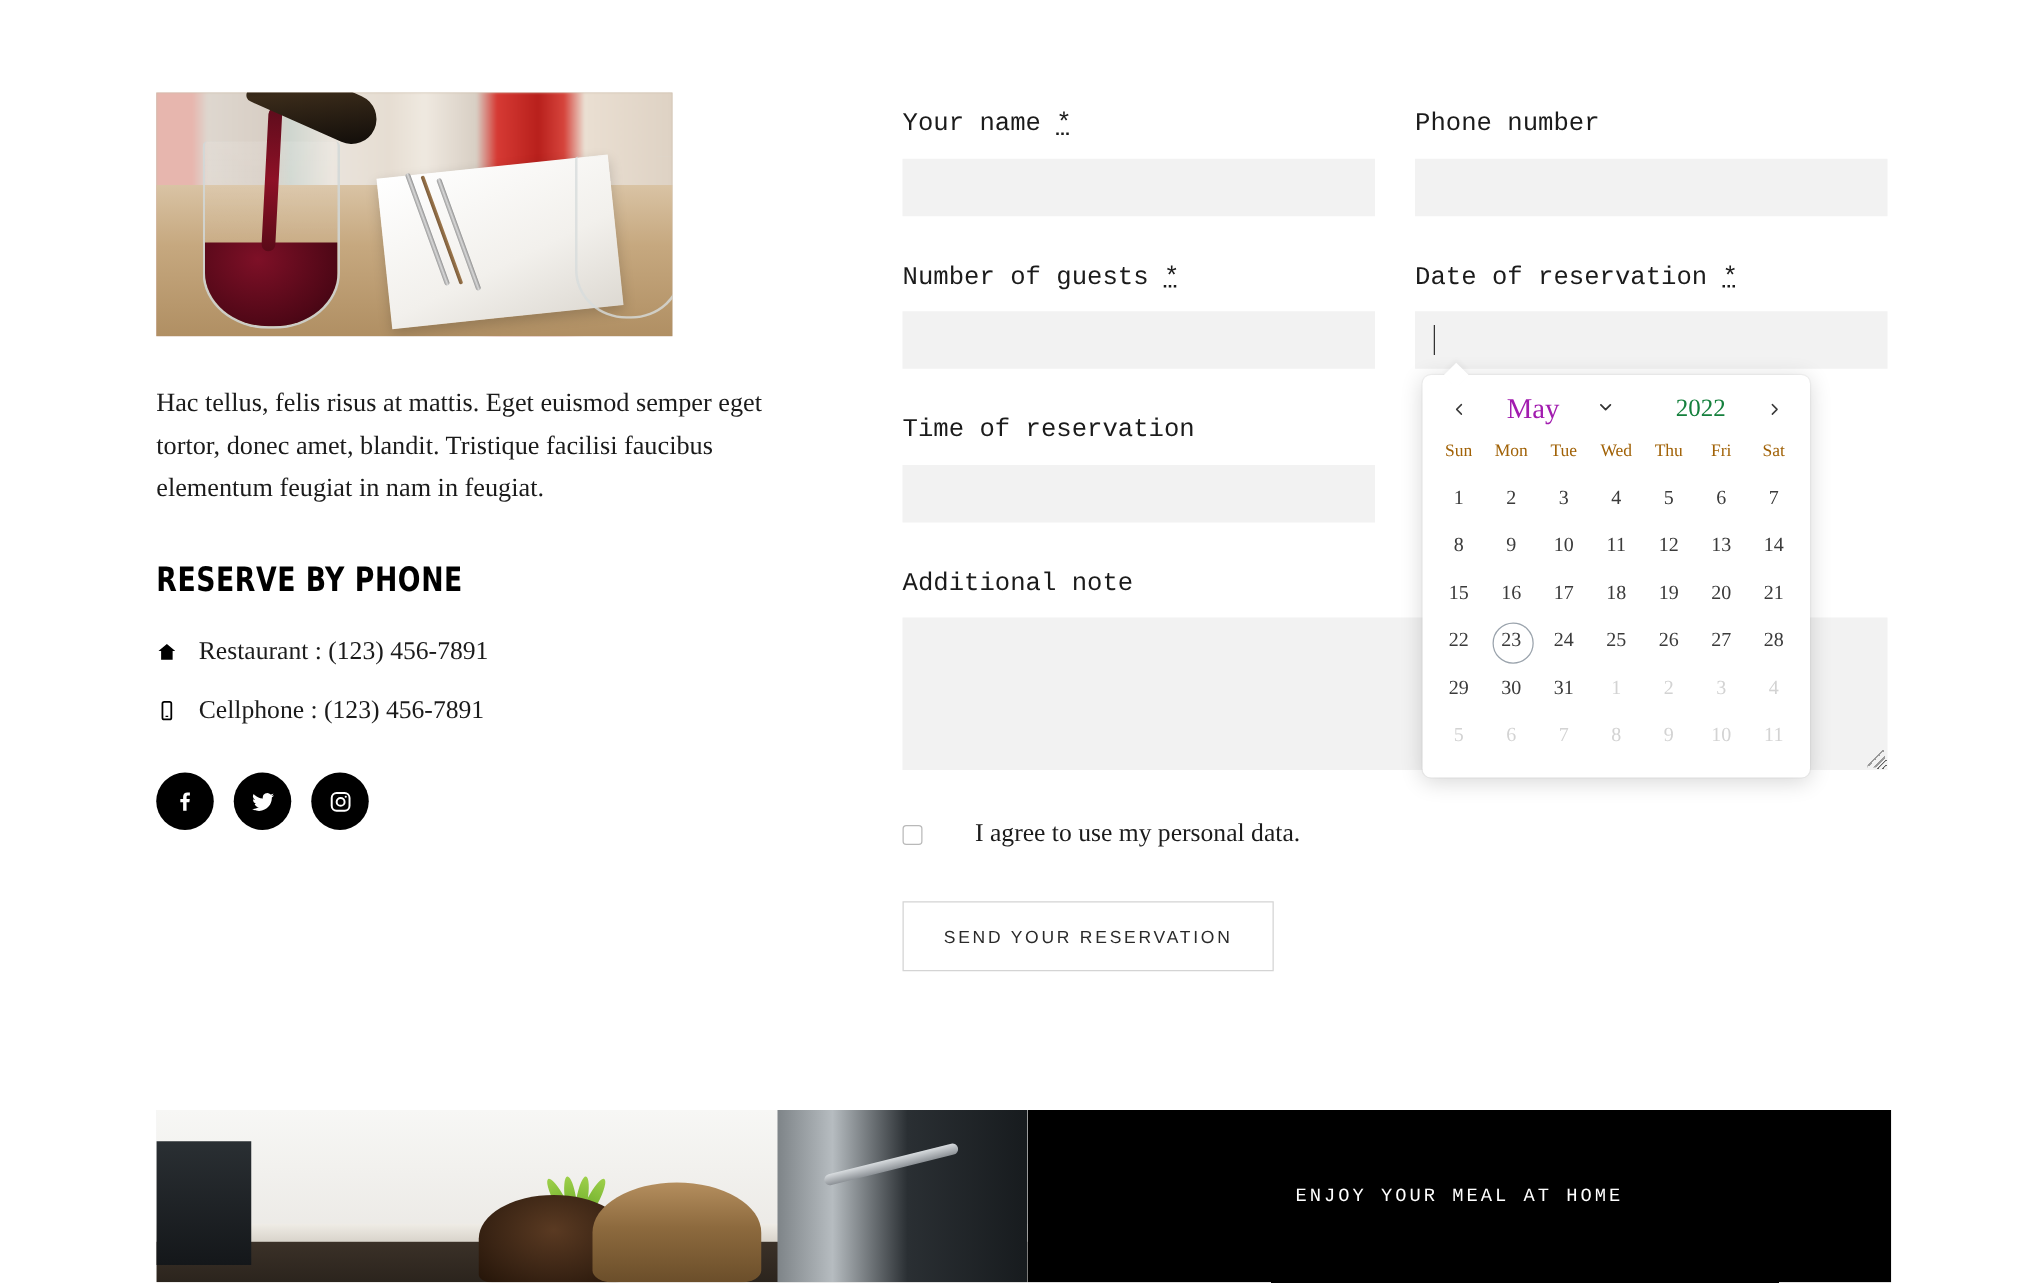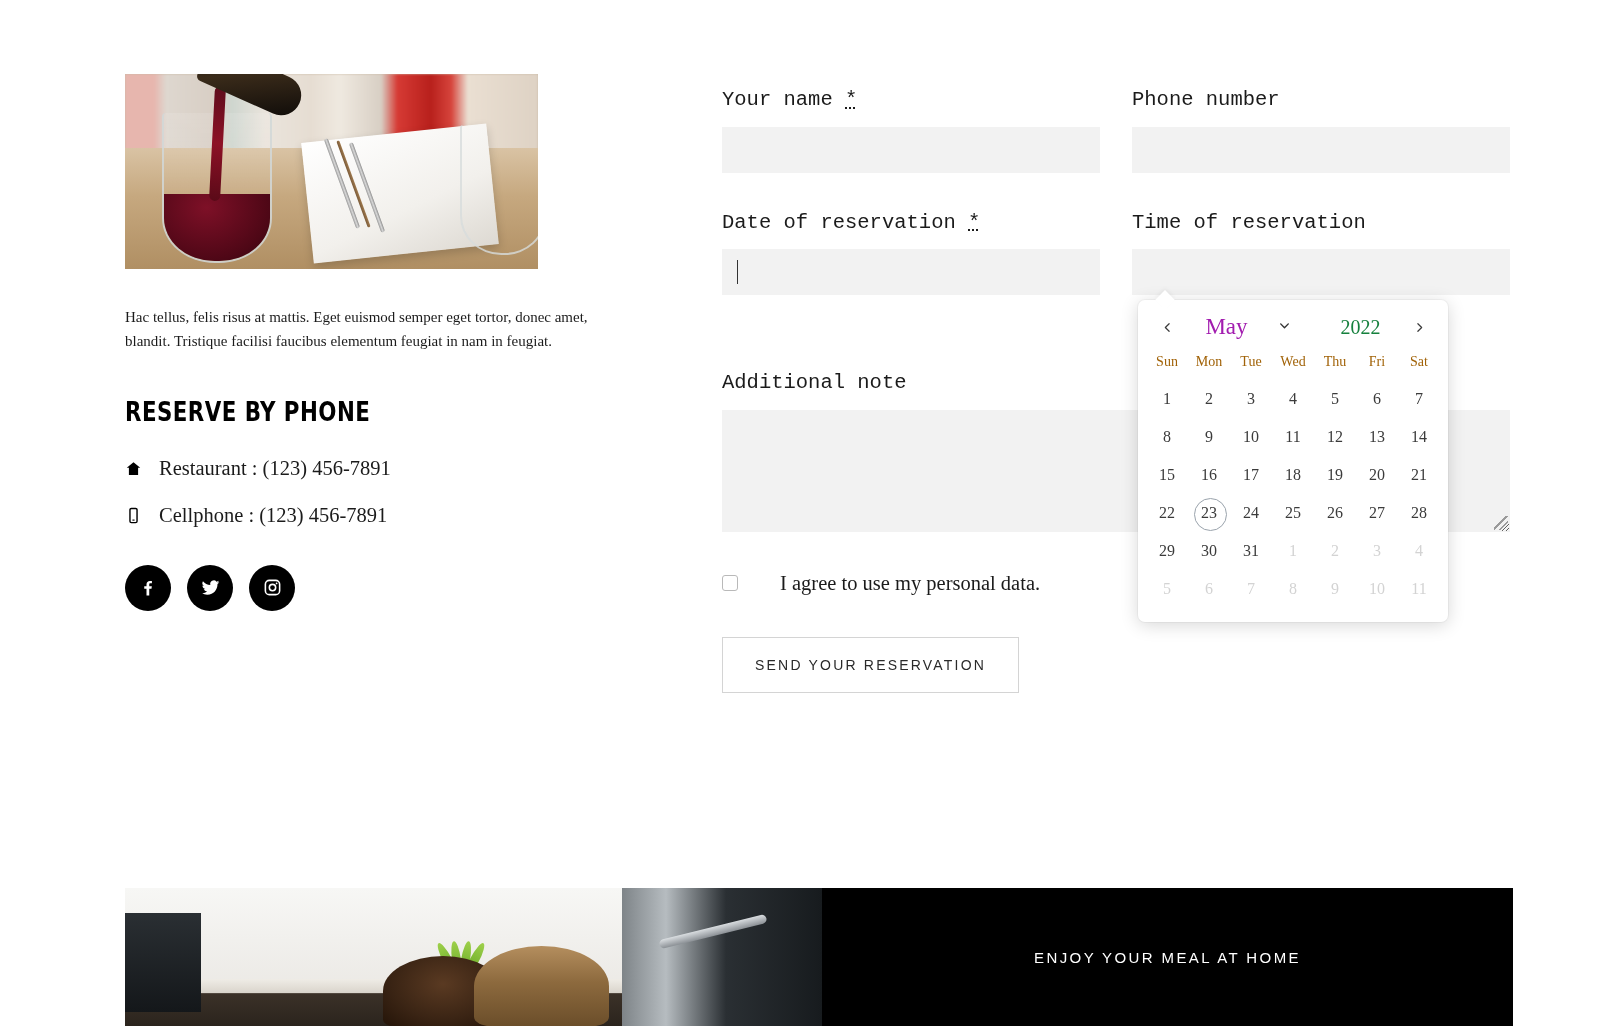--- a/index.html
+++ b/index.html
@@ -80,21 +80,21 @@
   }
   .hero-photo .glass2 {
     position: absolute; right: -2%; top: 26%; width: 86px; height: 130px;
     border: 2px solid rgba(215,220,220,.8);
     border-top: none;
     border-radius: 3px 3px 48% 48% / 3px 3px 30% 30%;
   }
 
   .body-copy {
     margin-top: 36px;
-    font-size: 15px;
+    font-size: 21px;
     line-height: 1.62;
     color: #1b1b1b;
     width: 500px;
   }
 
   .section-heading {
     margin-top: 42px;
     font-family: "Liberation Sans Narrow", "DejaVu Sans Condensed", "Liberation Sans", sans-serif;
     font-weight: 700;
     font-size: 27px;
@@ -267,21 +267,21 @@
     border-radius: 55% 55% 10% 10%; }
   .bp-head2 { position:absolute; left: 50%; bottom: 0; width: 135px; height: 80px;
     background: linear-gradient(180deg,#b48e5e 0%, #8d6a3e 45%, #6b4e2a 100%);
     border-radius: 50% 50% 12% 12%; }
   .banner-black {
     flex: 1; background: #000;
     display: flex; align-items: center; justify-content: center;
   }
   .banner-text {
     color: #fff;
-    font-family: Liberation Sans, sans-serif;
+    font-family: Liberation Mono, monospace;
     font-size: 15px;
     letter-spacing: 2.4px;
     font-weight: 400;
   }
 </style>
 </head>
 <body>
 
 <div class="page">
 
@@ -358,20 +358,27 @@
         <input class="input-box" type="text" value="" style="">
       </div>
 
       <div class="field">
         <label>
           <span>Phone number</span>
         </label>
         <input class="input-box" type="text" value="" style="">
       </div>
 
+      <div class="field">
+        <label>
+          <span>Number of guests</span>
+          <span class="req">*</span>
+        </label>
+        <input class="input-box" type="text" value="" style="">
+      </div>
 
       <div class="field">
         <label>
           <span>Date of reservation</span>
           <span class="req">*</span>
         </label>
         <div class="input-box caret"></div>
       </div>
 
       <div class="field">

